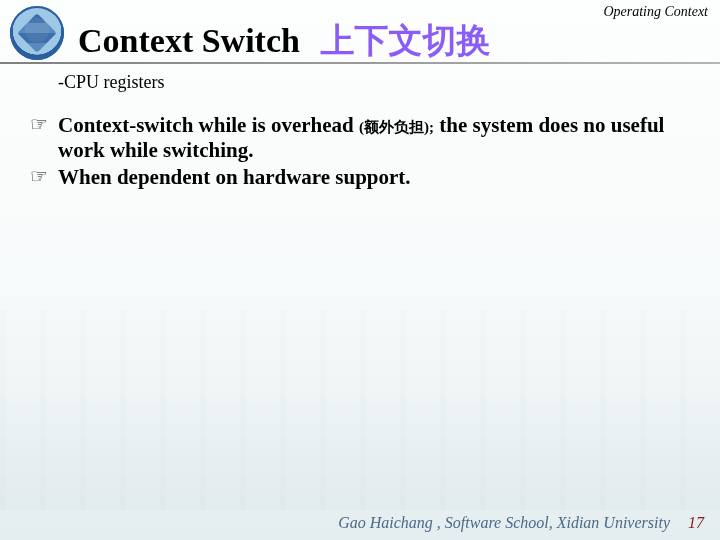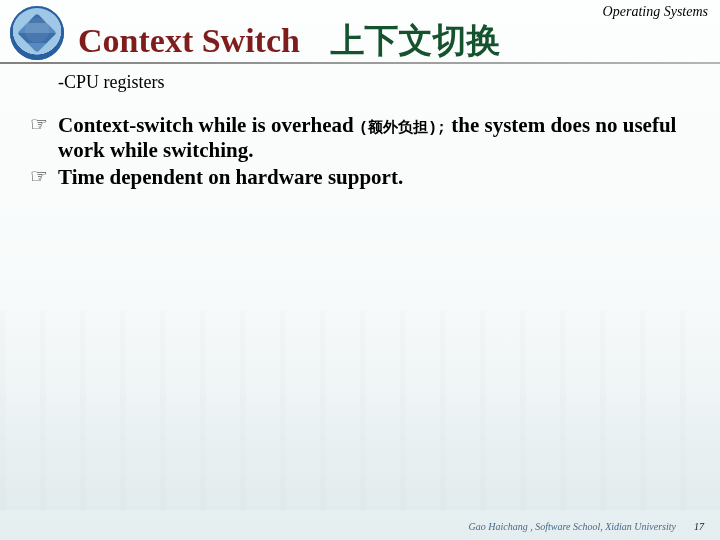--- a/index.html
+++ b/index.html
@@ -41,22 +41,22 @@
     border-radius: 3px;
     transform: rotate(45deg);
     opacity: 0.85;
   }
   .title {
     position: absolute;
     top: 18px; left: 78px;
     font-size: 34px;
     font-weight: bold;
   }
-  .title .en { color: #7f1d1d; }
-  .title .zh { color: #14532d; margin-left: 22px; }
+  .title .en { color: #000000; }
+  .title .zh { color: #8b5cf6; margin-left: 12px; }
   .underline {
     position: absolute;
     top: 62px; left: 0; right: 0;
     height: 2px;
     background: linear-gradient(to right, #808080, #b5b5b5);
   }
   .content {
     position: absolute;
     top: 74px; left: 30px; right: 16px;
     font-size: 21px;
@@ -76,57 +76,57 @@
     font-size: 20px;
   }
   .sublist {
     font-size: 18px;
     font-weight: normal;
     padding-left: 28px;
     margin-top: -2px;
     margin-bottom: 20px;
     line-height: 1.18;
   }
-  .small-paren { font-size: 15px; font-weight: bold; font-family: Liberation Mono, monospace; }
+  .small-paren { font-size: 15px; font-weight: bold; }
   .footer {
     position: absolute;
     bottom: 8px; right: 16px;
-    font-size: 10px;
+    font-size: 16px;
     font-style: italic;
     color: #4a6a8a;
     display: flex;
     align-items: baseline;
     gap: 18px;
   }
-  .pagenum { font-style: italic; color: #0f172a; }
+  .pagenum { font-style: italic; color: #7f1d1d; }
 </style>
 </head>
 <body>
 
 <div class="bg-building"></div>
 
-<div class="header-row">Operating Systems</div>
+<div class="header-row">Operating Context</div>
 
 <div class="logo">
   <div class="logo-inner"></div>
 </div>
 
 <div class="title">
   <span class="en">Context Switch</span>
   <span class="zh">上下文切换</span>
 </div>
 
 <div class="underline"></div>
 
 <div class="content">
   <div class="sublist">
     <div>-CPU registers</div>
   </div>
   <div class="bullet">
     <span>Context-switch while is overhead </span><span class="small-paren">(额外负担);</span><span> the system does no useful work while switching.</span>
   </div>
-  <div class="bullet">Time dependent on hardware support.</div>
+  <div class="bullet">When dependent on hardware support.</div>
 </div>
 
 <div class="footer">
   <span>Gao Haichang ,  Software School,  Xidian University</span>
   <span class="pagenum">17</span>
 </div>
 
 </body></html>

